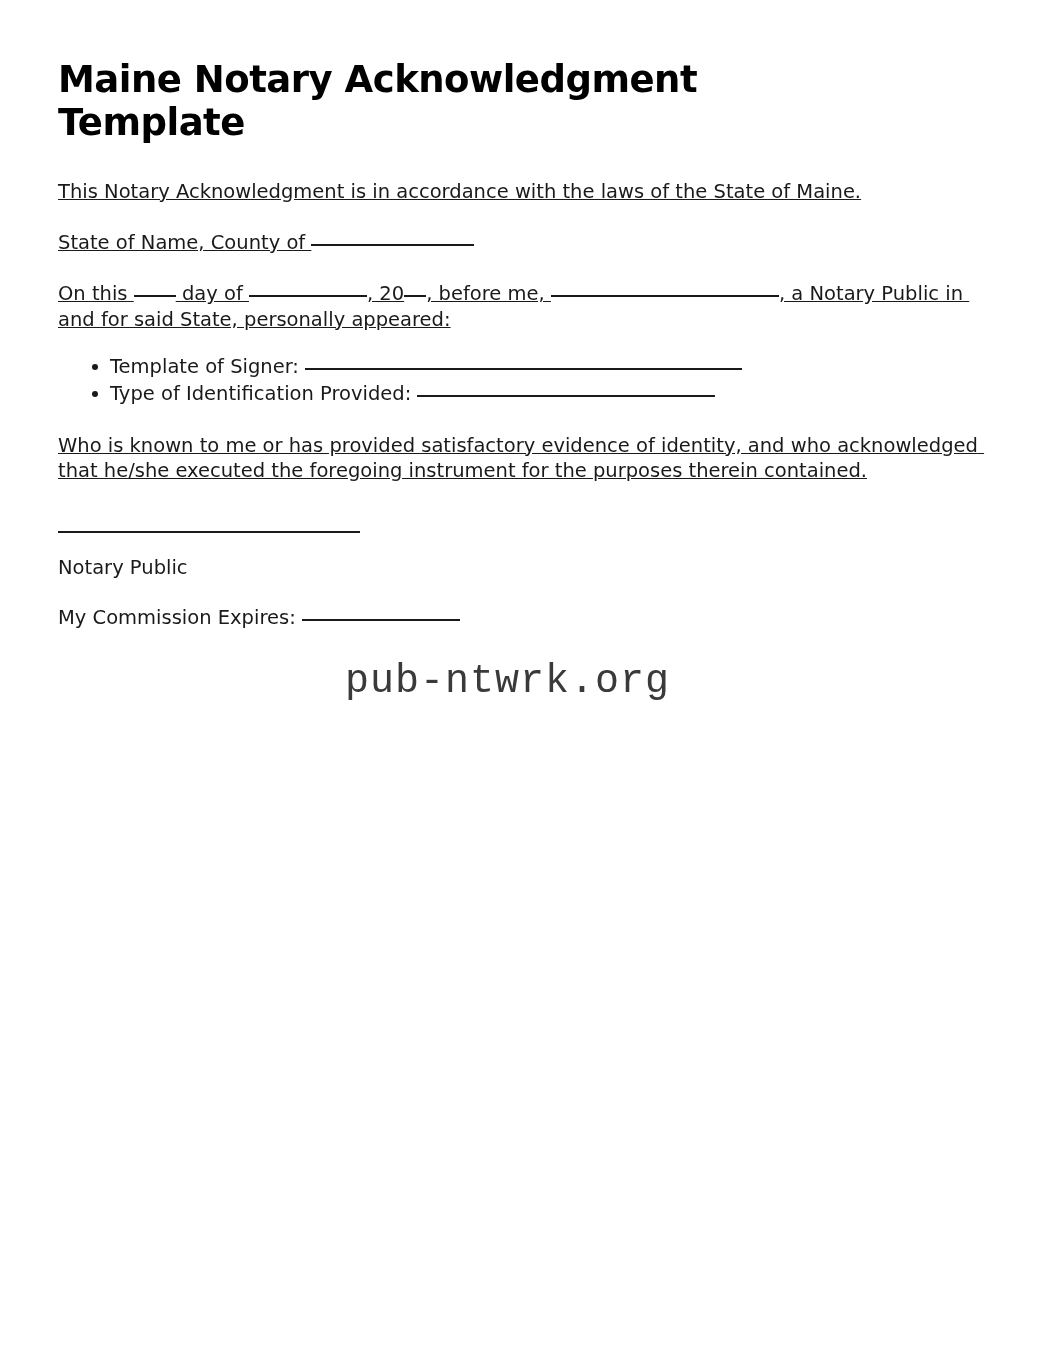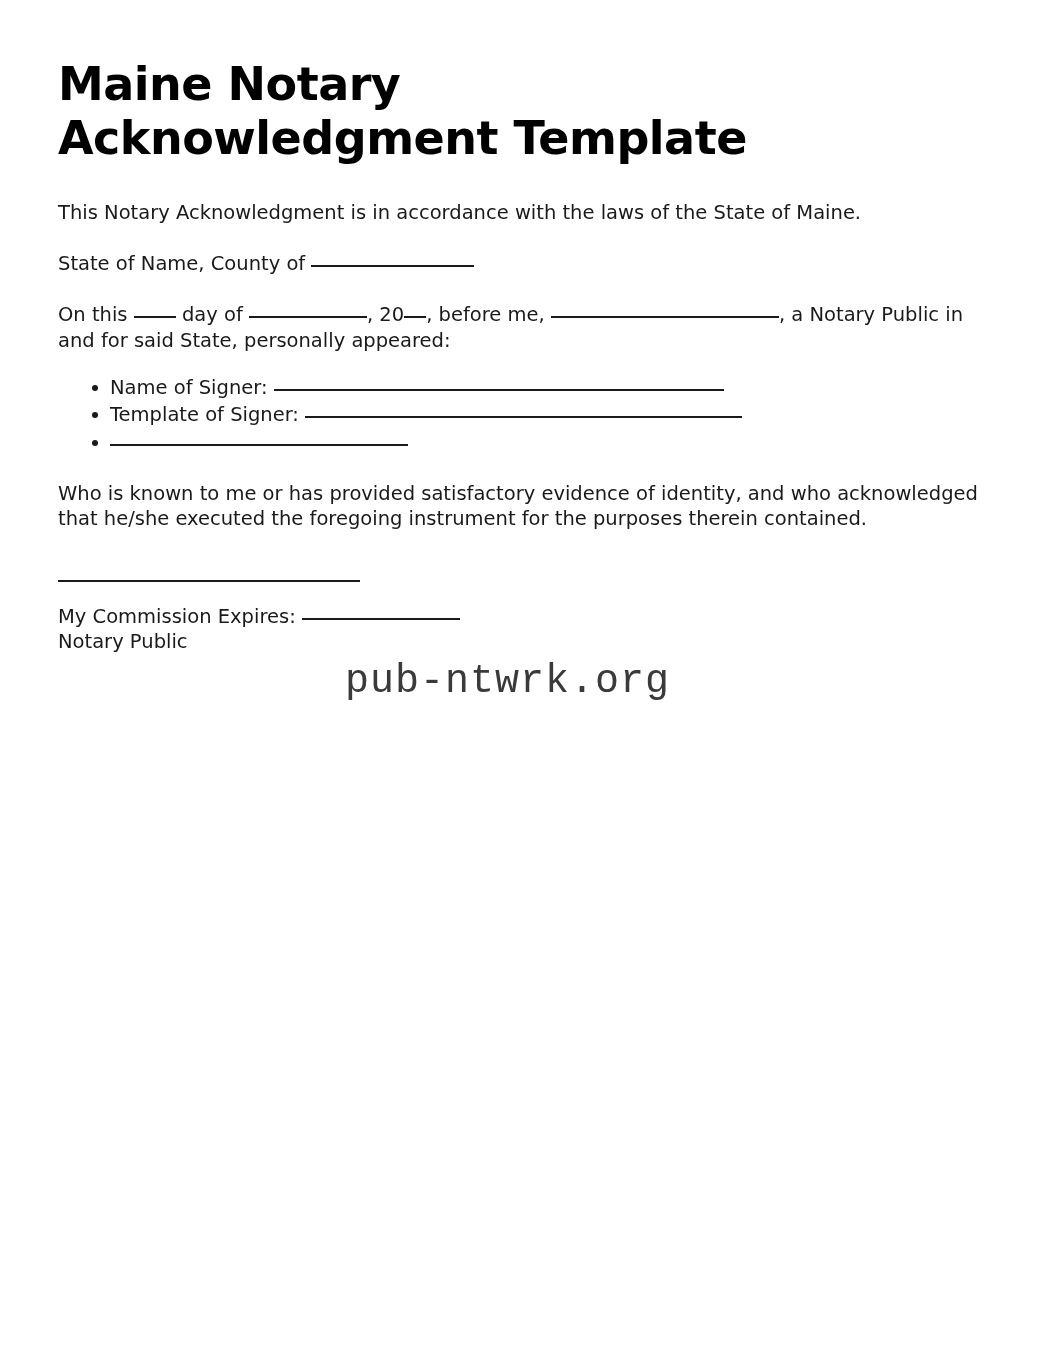--- a/index.html
+++ b/index.html
@@ -18,33 +18,34 @@
   }
   .content {
     position: absolute;
     left: 58px;
     top: 58px;
     width: 940px;
   }
   .doc-title {
     font-family: "DejaVu Sans", sans-serif;
     font-weight: bold;
-    font-size: 46px;
+    font-size: 37px;
     line-height: 1.17;
     letter-spacing: -0.5px;
     color: #000000;
     margin: 0 0 34px 0;
     max-width: 790px;
   }
   p.para {
     font-size: 19.5px;
     line-height: 1.30;
     margin: 0 0 26px 0;
     color: #1a1a1a;
     white-space: pre-wrap;
+    text-decoration: underline;
   }
   p.para.tight {
     margin-bottom: 22px;
   }
   .blank {
     display: inline-block;
     border-bottom: 2px solid #1a1a1a;
     vertical-align: baseline;
     position: relative;
     top: -3px;
@@ -120,36 +121,33 @@
     <h1 class="doc-title">Maine Notary Acknowledgment Template</h1>
 
     <p class="para">This Notary Acknowledgment is in accordance with the laws of the State of Maine.</p>
 
     <p class="para"><span>State of Name, County of </span><span class="blank b-county"></span></p>
 
     <p class="para tight"><span>On this </span><span class="blank b-day"></span><span> day of </span><span class="blank b-month"></span><span>, 20</span><span class="blank b-year"></span><span>, before me, </span><span class="blank b-notary"></span><span>, a Notary Public in and for said State, personally appeared:</span></p>
 
     <ul class="signer-list">
       <li>
-        <span class="bullet"></span><span>Name of Signer: </span><span class="blank b-name"></span>
-      </li>
-      <li>
         <span class="bullet"></span><span>Template of Signer: </span><span class="blank b-address"></span>
       </li>
       <li>
-        <span class="bullet"></span><span class="blank b-idtype"></span>
+        <span class="bullet"></span><span>Type of Identification Provided: </span><span class="blank b-idtype"></span>
       </li>
     </ul>
 
     <p class="para">Who is known to me or has provided satisfactory evidence of identity, and who acknowledged that he/she executed the foregoing instrument for the purposes therein contained.</p>
 
 
     <div class="sig-line"></div>
 
+    <p class="label-line">Notary Public</p>
+
     <p class="label-line last"><span>My Commission Expires: </span><span class="blank b-expires"></span></p>
-
-    <p class="label-line">Notary Public</p>
 
   </div>
 
   <div class="watermark">pub-ntwrk.org</div>
 
 </div>
 
 </body></html>

